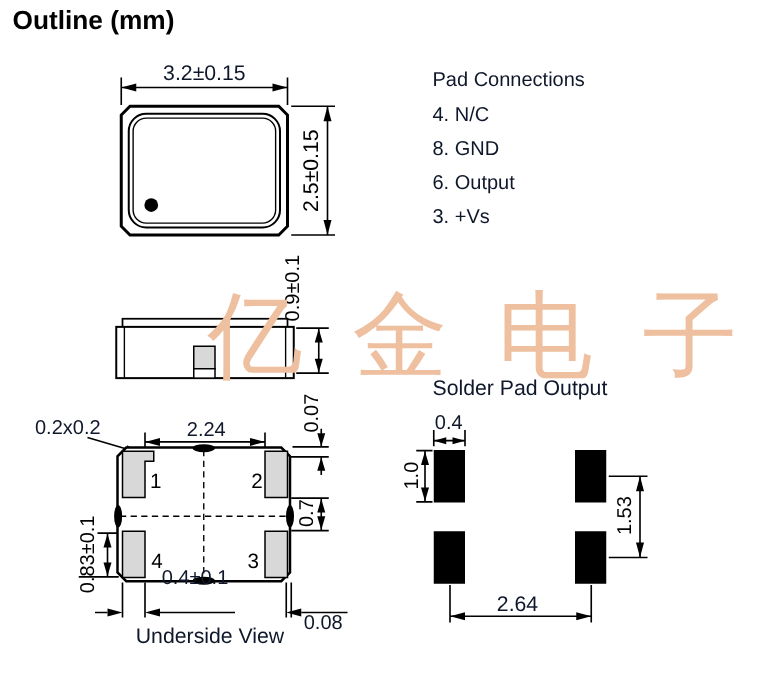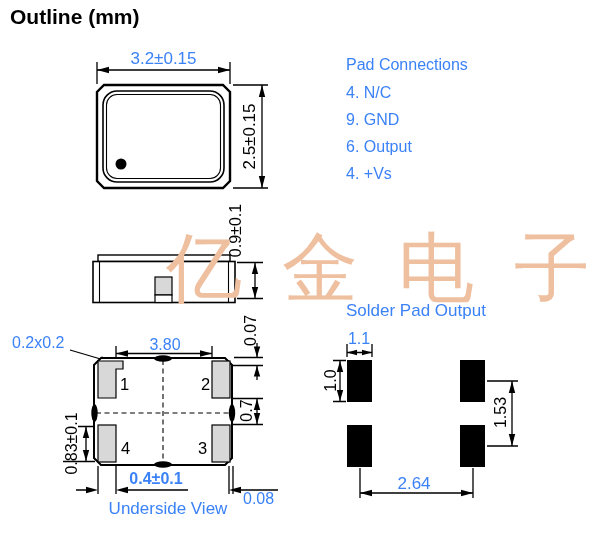--- a/index.html
+++ b/index.html
@@ -1,20 +1,20 @@
 <!DOCTYPE html>
 <html><head>
 <meta charset="utf-8">
 <style>
   html,body{margin:0;padding:0;background:#fff;}
   #stage{
     position:relative;width:616px;height:555px;background:#ffffff;overflow:hidden;
     font-family:"Liberation Sans",sans-serif;color:#000;
   }
-  .txt{position:absolute;font-size:16px;color:#3b82f6;white-space:nowrap;line-height:1.15;}
+  .txt{position:absolute;font-size:16px;color:#0f172a;white-space:nowrap;line-height:1.15;}
   .ctr{text-align:center;}
   .rot{
     position:absolute;width:120px;height:21px;line-height:21px;text-align:center;
     transform:rotate(-90deg);font-size:16px;white-space:nowrap;
   }
   .f17{font-size:17px;}
   #page-title{position:absolute;left:10px;top:5px;font-size:21px;font-weight:bold;}
   .pad-black{position:absolute;width:25px;height:42px;background:#000;}
   #watermark{
     position:absolute;left:166px;top:218px;font-size:76px;letter-spacing:40px;
@@ -126,36 +126,36 @@
 
   <div class="pad-black" style="left:347px;top:360px;"></div>
   <div class="pad-black" style="left:460px;top:360px;"></div>
   <div class="pad-black" style="left:347px;top:425px;"></div>
   <div class="pad-black" style="left:460px;top:425px;"></div>
 
   <div class="txt ctr f17" style="left:103px;top:49px;width:121px;">3.2±0.15</div>
   <div class="rot f17" style="left:189px;top:126px;">2.5±0.15</div>
   <div class="rot" style="left:175px;top:220px;">0.9±0.1</div>
 
-  <div class="txt" style="left:12px;top:334px;">0.2x0.2</div>
-  <div class="txt ctr" style="left:134px;top:336px;width:62px;">3.80</div>
+  <div class="txt" style="left:28px;top:334px;">0.2x0.2</div>
+  <div class="txt ctr" style="left:134px;top:336px;width:62px;">2.24</div>
   <div class="rot" style="left:190px;top:320px;">0.07</div>
   <div class="rot" style="left:186px;top:400px;">0.7</div>
   <div class="rot" style="left:11px;top:433px;">0.83±0.1</div>
-  <div class="txt ctr" style="left:126px;top:470px;width:60px;font-weight:bold;">0.4±0.1</div>
+  <div class="txt ctr" style="left:126px;top:454px;width:60px;">0.4±0.1</div>
   <div class="txt" style="left:243px;top:469px;margin-top:21px;">0.08</div>
   <div class="txt ctr f17" style="left:93px;top:499px;width:150px;">Underside View</div>
 
   <div class="txt" style="left:346px;top:56px;">Pad Connections</div>
   <div class="txt" style="left:346px;top:84px;">4. N/C</div>
-  <div class="txt" style="left:346px;top:111px;">9. GND</div>
+  <div class="txt" style="left:346px;top:111px;">8. GND</div>
   <div class="txt" style="left:346px;top:138px;">6. Output</div>
-  <div class="txt" style="left:346px;top:165px;">4. +Vs</div>
+  <div class="txt" style="left:346px;top:165px;">3. +Vs</div>
 
   <div class="txt f17" style="left:346px;top:301px;">Solder Pad Output</div>
-  <div class="txt ctr" style="left:338px;top:330px;width:42px;">1.1</div>
+  <div class="txt ctr" style="left:338px;top:330px;width:42px;">0.4</div>
   <div class="rot" style="left:270px;top:370px;">1.0</div>
   <div class="rot" style="left:440px;top:402px;">1.53</div>
   <div class="txt ctr f17" style="left:384px;top:474px;width:60px;">2.64</div>
 
   <div id="watermark">亿金电子</div>
 
 </div>
 
 </body></html>

